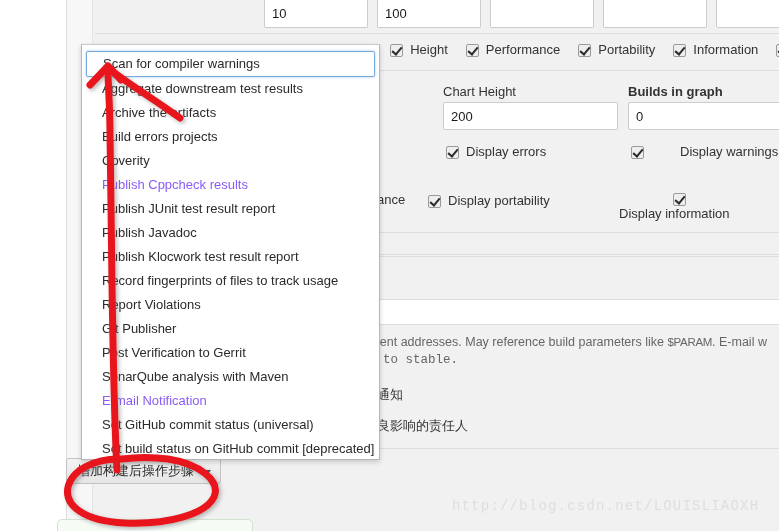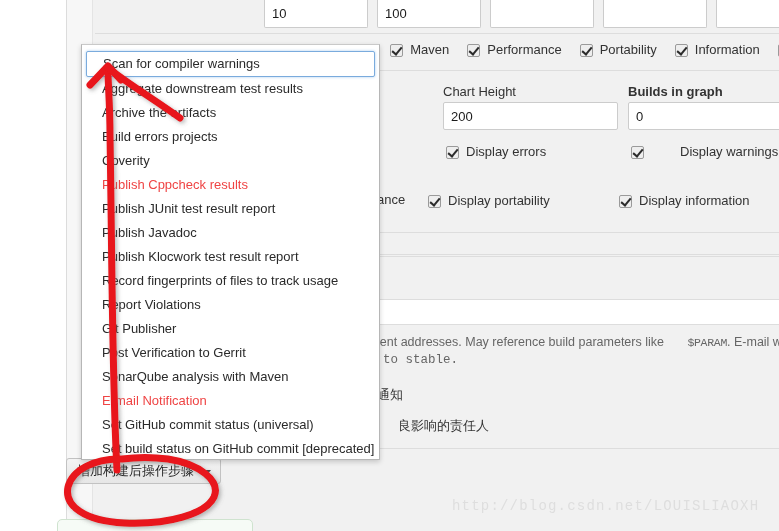--- a/index.html
+++ b/index.html
@@ -141,24 +141,23 @@
     white-space: nowrap;
   }
   .help-text {
     position: absolute;
     font-size: 12.5px;
     color: #666666;
     white-space: nowrap;
     line-height: 17px;
   }
   .help-text .mono {
-    font-family: Liberation Mono, monospace;
+    font-family: Liberation Sans, sans-serif;
     font-size: 11.5px;
     letter-spacing: -0.3px;
-    margin-left: 20px;
   }
   .cjk {
     position: absolute;
     font-size: 13px;
     color: #333333;
     white-space: nowrap;
   }
 
   
   .popup {
@@ -182,21 +181,21 @@
   .popup-item {
     height: 24px;
     line-height: 24px;
     padding-left: 20px;
     font-size: 13px;
     color: #2a2a2a;
     white-space: nowrap;
     box-sizing: border-box;
   }
   .popup-item.disabled {
-    color: #ef4444;
+    color: #8b5cf6;
   }
   .popup-item.selected {
     margin: 0 4px 0 4px;
     padding-left: 16px;
     border: 1px solid #7aabdd;
     border-radius: 2px;
     background: #ffffff;
     box-shadow: 0 0 3px rgba(100,160,220,0.55);
     height: 26px;
     line-height: 24px;
@@ -286,21 +285,21 @@
     <input class="txt-input" style="left: 377px; width: 104px;" value="100">
     <input class="txt-input" style="left: 490px; width: 104px;" value="">
     <input class="txt-input" style="left: 603px; width: 104px;" value="">
     <input class="txt-input" style="left: 716px; width: 104px;" value="">
   </div>
 
   <div class="cb-row" style="left:373px; top:42px;">
     <span class="cb-label" style="margin-right:10px;">g</span>
 
     <span class="cb checked"></span>
-    <span class="cb-label">Maven</span>
+    <span class="cb-label">Height</span>
 
     <span class="cb checked"></span>
     <span class="cb-label">Performance</span>
 
     <span class="cb checked"></span>
     <span class="cb-label">Portability</span>
 
     <span class="cb checked"></span>
     <span class="cb-label">Information</span>
 
@@ -322,32 +321,32 @@
     <span class="cb-label">Display errors</span>
   </div>
   <div class="cb-row" style="left:631px; top:144px;gap:29px;">
     <span class="cb checked"></span>
     <span class="cb-label">Display warnings</span>
   </div>
   <div class="cb-row" style="left:428px; top:193px;">
     <span class="cb checked"></span>
     <span class="cb-label">Display portability</span>
   </div>
-  <div class="cb-row" style="left:619px; top:193px;">
+  <div class="cb-row" style="left:619px; top:193px;flex-direction:column;">
     <span class="cb checked"></span>
     <span class="cb-label">Display information</span>
   </div>
 
   <div class="help-text" style="left:377px; top:334px;">
     <span>ient addresses. May reference build parameters like </span><span class="mono">$PARAM</span><span>. E-mail w</span>
   </div>
   <div class="help-text" style="left:383px; top:352px;font-family:Liberation Mono, monospace;">to stable.</div>
 
   <div class="cjk" style="left:377px; top:386px;">通知</div>
-  <div class="cjk" style="left:398px; top:417px;">良影响的责任人</div>
+  <div class="cjk" style="left:377px; top:417px;">良影响的责任人</div>
 
   <div class="popup">
     <ul class="popup-list" id="menu-list">
         <li class="popup-item selected">Scan for compiler warnings</li>
         <li class="popup-item">Aggregate downstream test results</li>
         <li class="popup-item">Archive the artifacts</li>
         <li class="popup-item">Build errors projects</li>
         <li class="popup-item">Coverity</li>
         <li class="popup-item disabled">Publish Cppcheck results</li>
         <li class="popup-item">Publish JUnit test result report</li>

